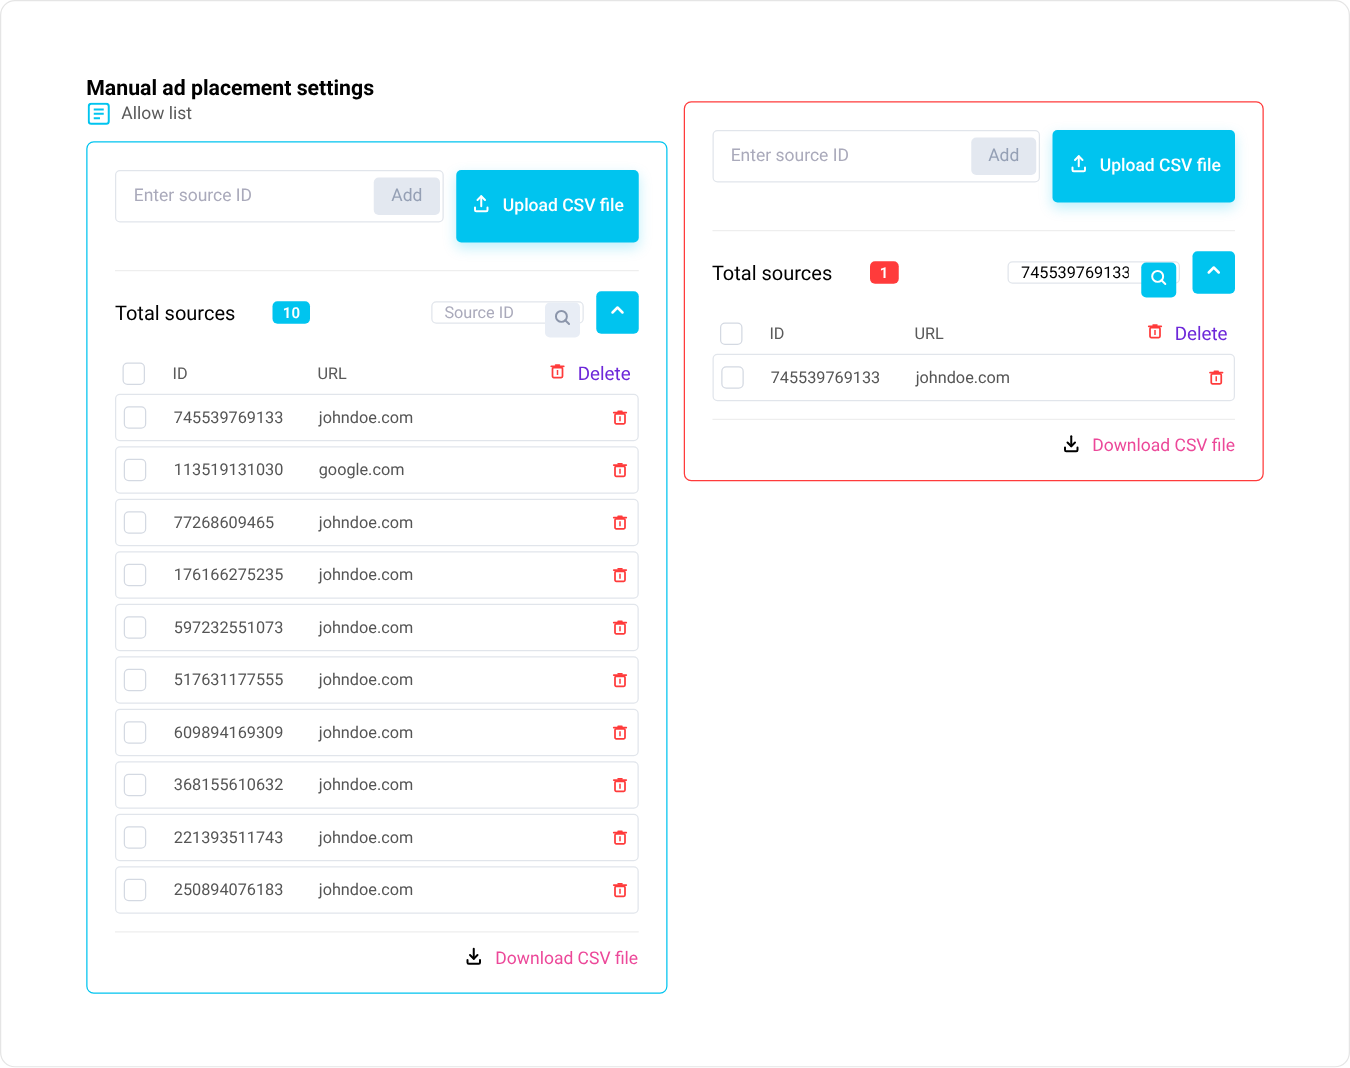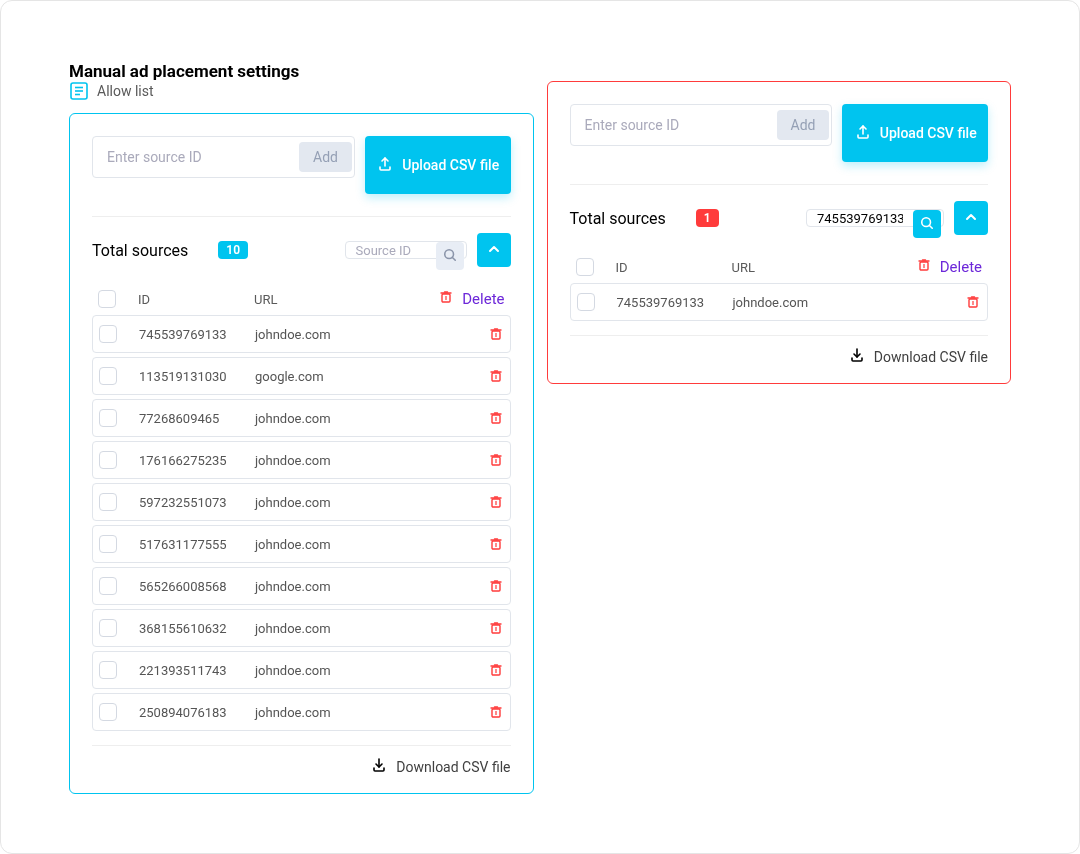--- a/index.html
+++ b/index.html
@@ -224,21 +224,21 @@
     }
 
     .download-row {
       display:flex;
       justify-content:flex-end;
       align-items:center;
       gap:8px;
       padding-top:10px;
       padding-bottom:4px;
       font-size:14px;
-      color:#404040;
+      color:#ec4899;
       cursor:pointer;
     }
   </style>
 </head>
 <body>
 
 <div class="outer">
 
   <div class="page-title">Manual ad placement settings</div>
 
@@ -418,21 +418,21 @@
             <path d="M6.5 3 h3" stroke="#ff3b3b" stroke-width="1.4" stroke-linecap="round"></path>
             <line x1="8" y1="7" x2="8" y2="11" stroke="#ff3b3b" stroke-width="1.2"></line>
           </svg>
         </button>
       </div>
             </div>
             <div class="row">
       <div class="checkbox-cell">
         <div class="checkbox"></div>
       </div>
-      <div class="id-cell">565266008568</div>
+      <div class="id-cell">609894169309</div>
       <div class="url-cell">johndoe.com</div>
       <div class="del-cell">
         <button class="trash-btn">
           <svg width="16" height="16" viewBox="0 0 16 16" fill="none">
             <rect x="4" y="5" width="8" height="8" rx="1" stroke="#ff3b3b" stroke-width="1.4"></rect>
             <path d="M3 4 H13" stroke="#ff3b3b" stroke-width="1.4" stroke-linecap="round"></path>
             <path d="M6.5 3 h3" stroke="#ff3b3b" stroke-width="1.4" stroke-linecap="round"></path>
             <line x1="8" y1="7" x2="8" y2="11" stroke="#ff3b3b" stroke-width="1.2"></line>
           </svg>
         </button>

